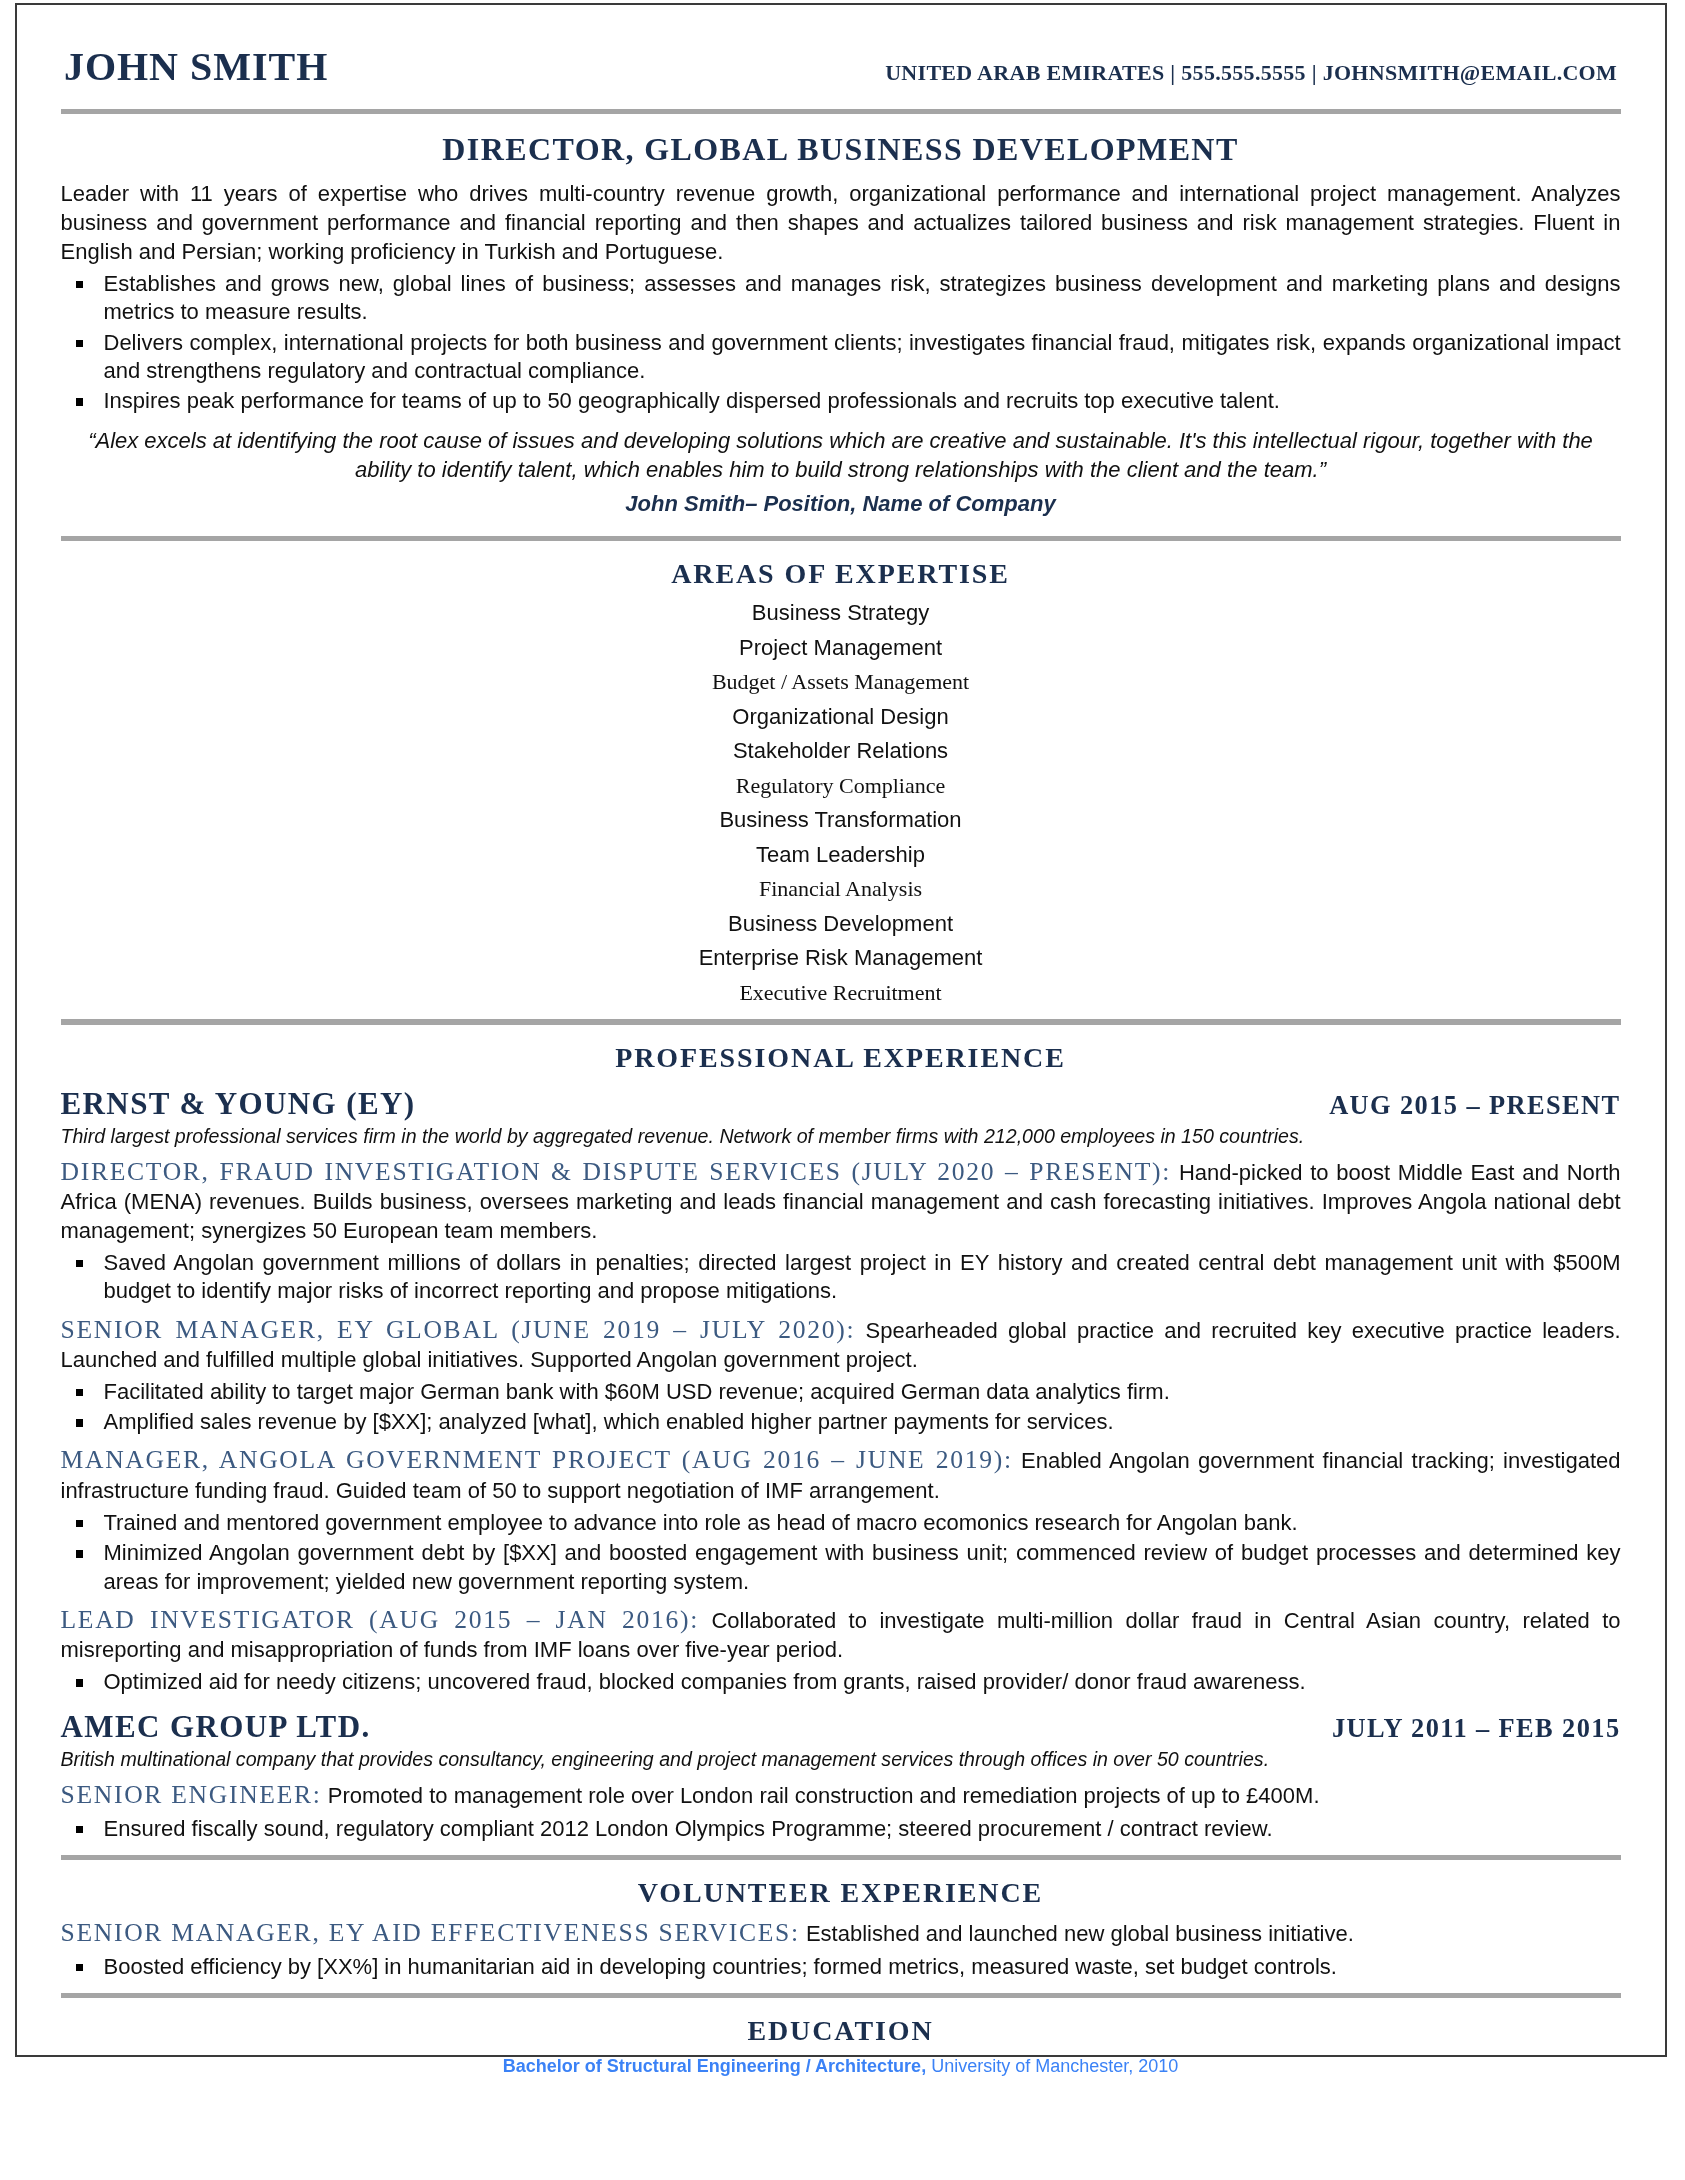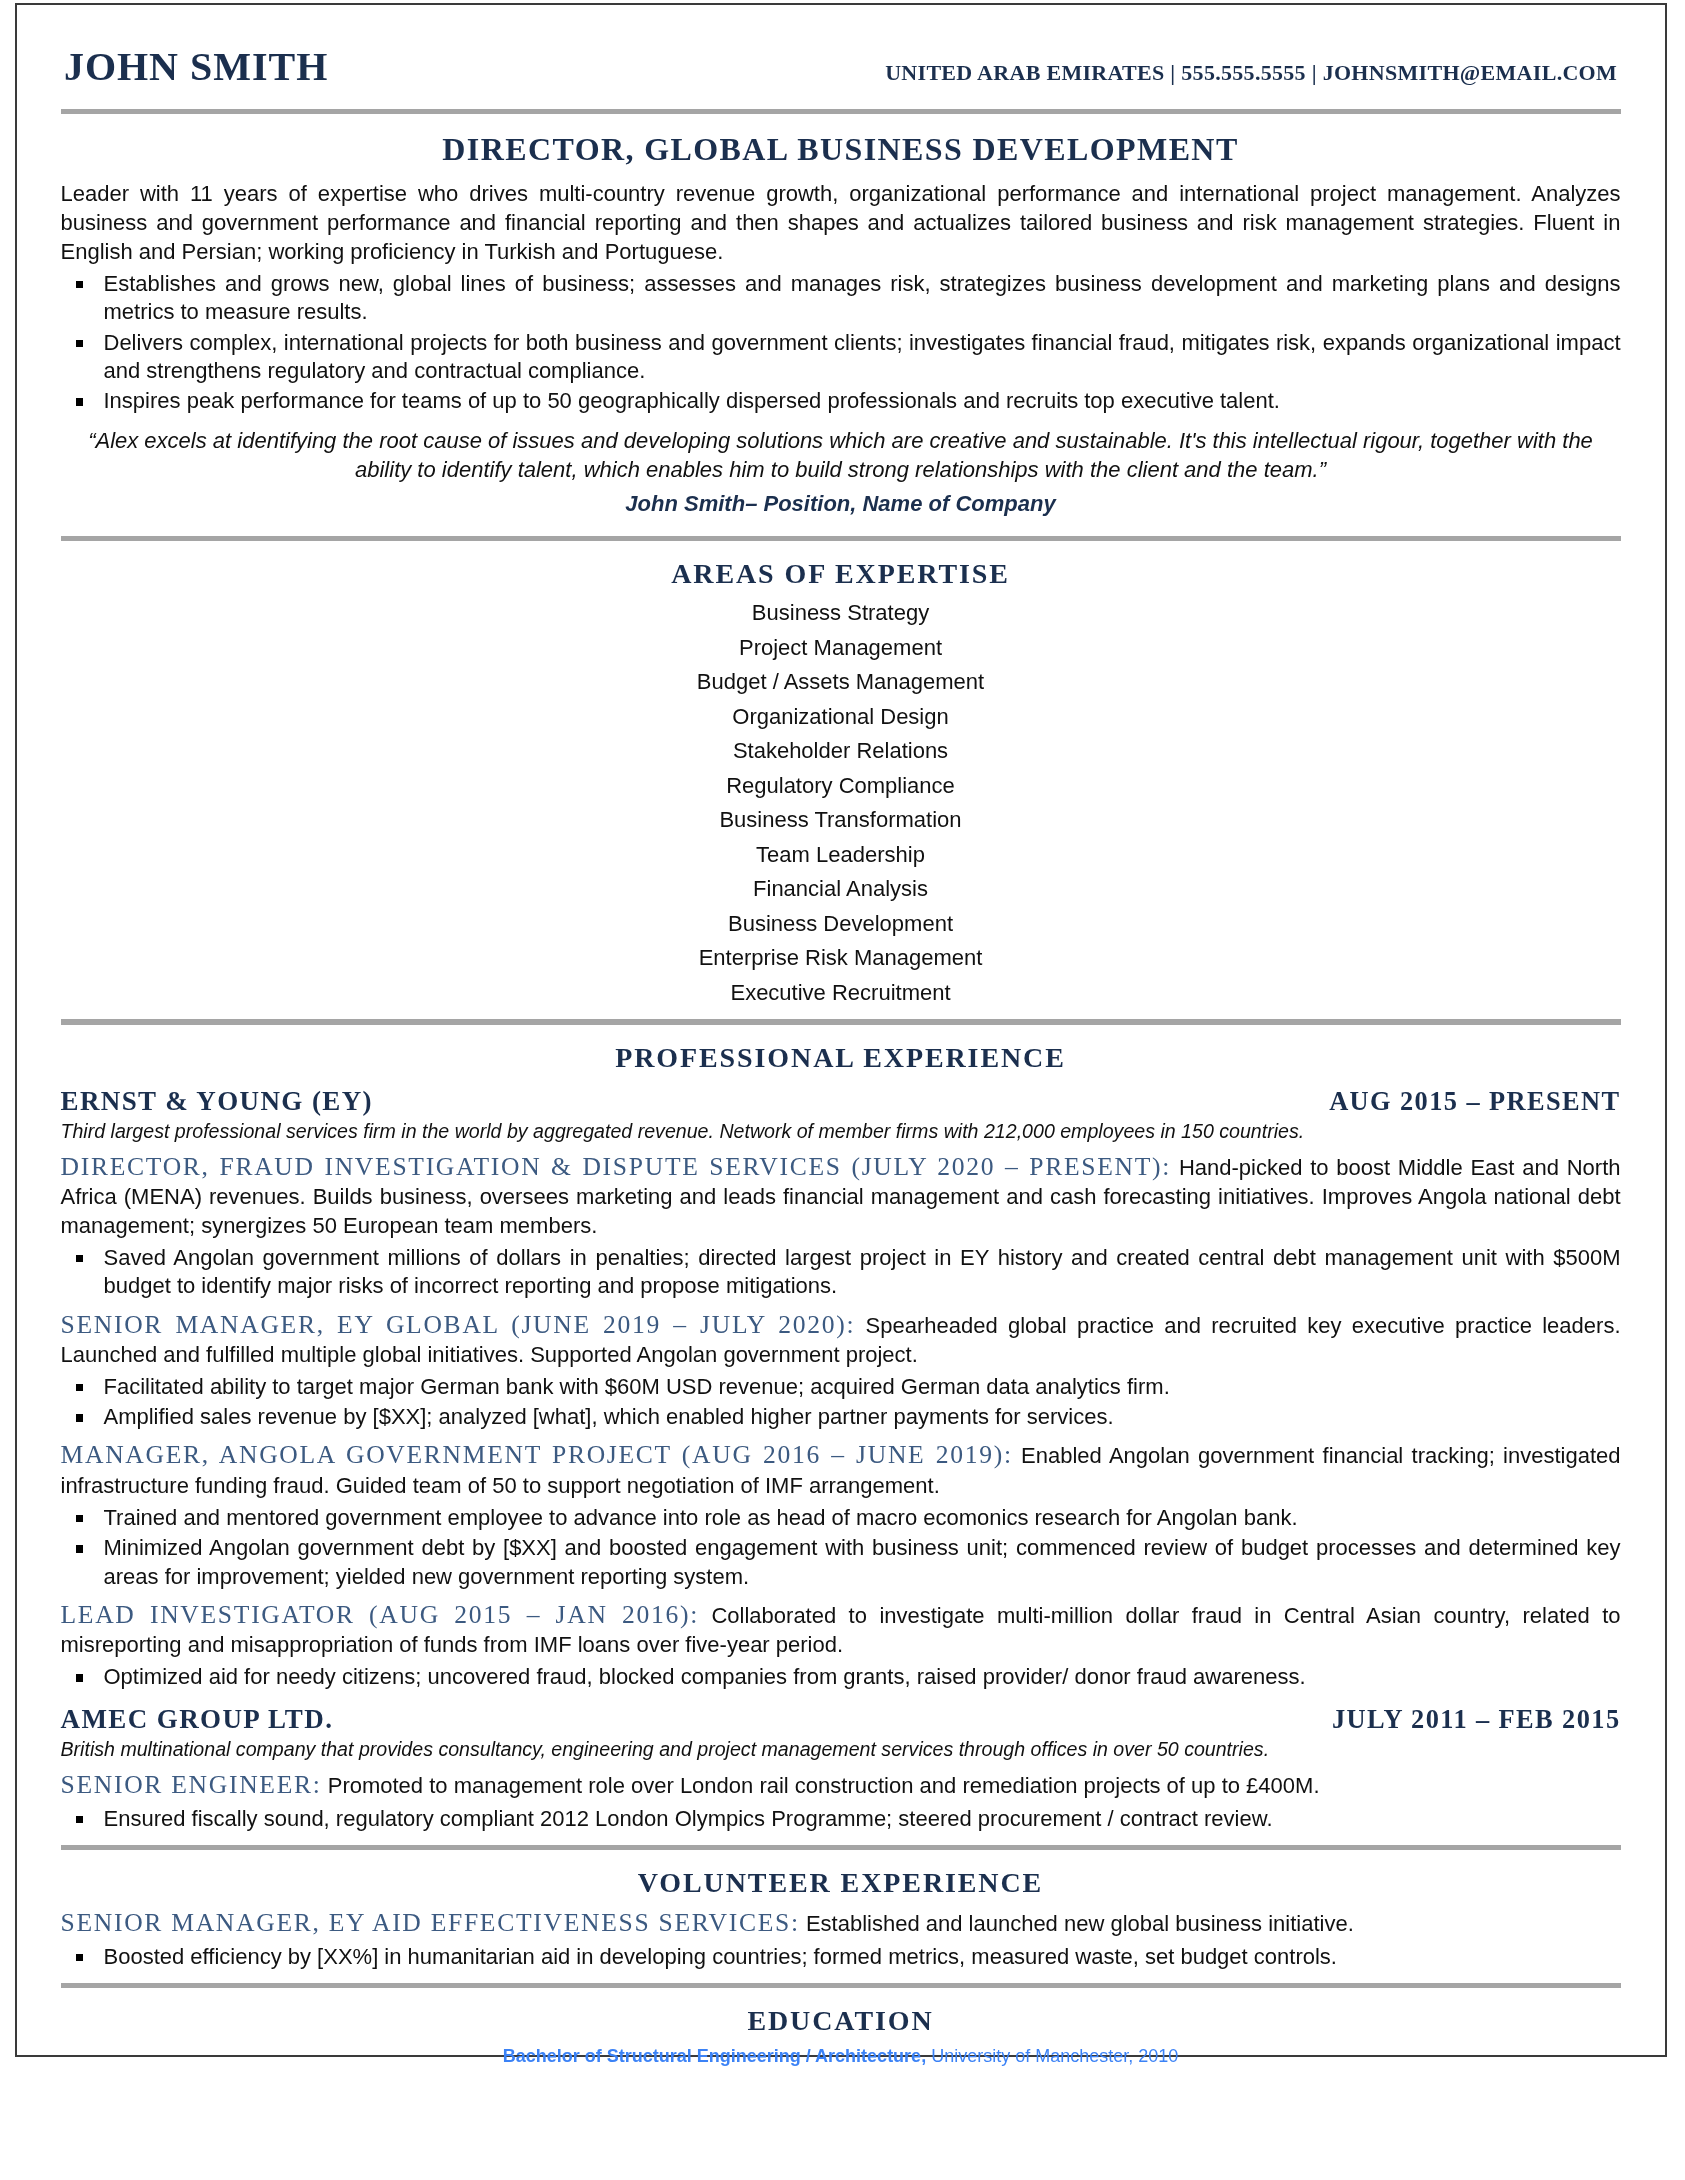--- a/index.html
+++ b/index.html
@@ -129,33 +129,33 @@
     grid-template-columns: 1fr;
     row-gap: 8.5px;
     margin: 10.2px 12px 13.6px 12px;
   }
   .expertise .cell {
     font-size: 22px;
     color: #111111;
     text-align: center;
   }
   .expertise .col-1 { text-align: center; }
-  .expertise .col-3 { text-align: center; }
+  .expertise .col-3 { text-align: center; font-family: Liberation Serif, serif; }
 
   
   .job-head {
     display: flex;
     justify-content: space-between;
     align-items: baseline;
     margin-top: 12px;
   }
   .company {
     font-family: "Liberation Serif", serif;
     font-weight: bold;
-    font-size: 27px;
+    font-size: 31px;
     color: #1b2f4e;
     letter-spacing: 1.4px;
   }
   .dates {
     font-family: "Liberation Serif", serif;
     font-weight: bold;
     font-size: 26.4px;
     color: #1b2f4e;
     letter-spacing: 1.4px;
   }

